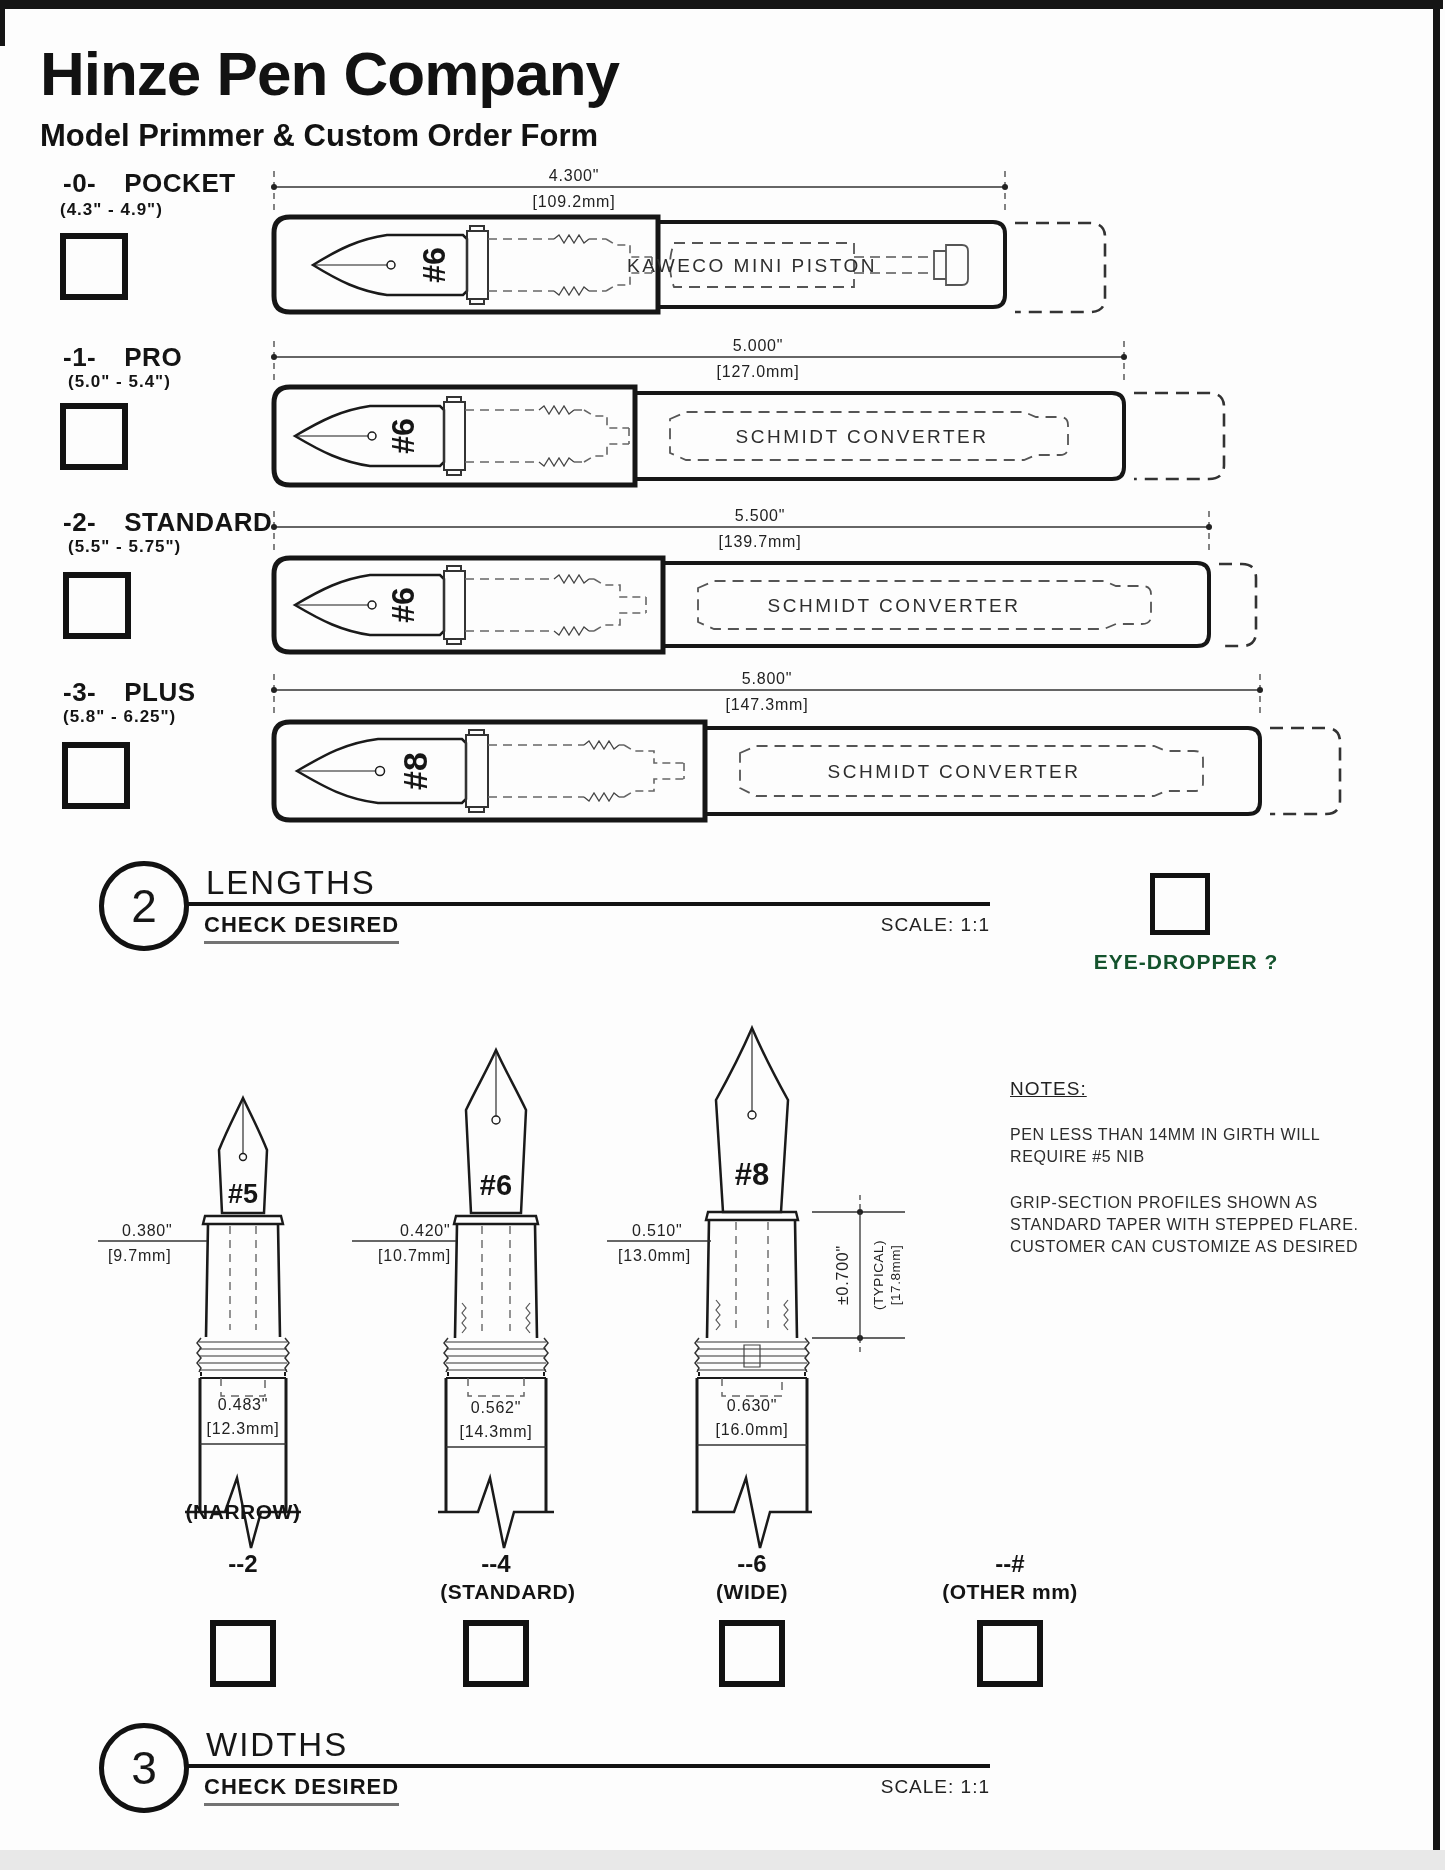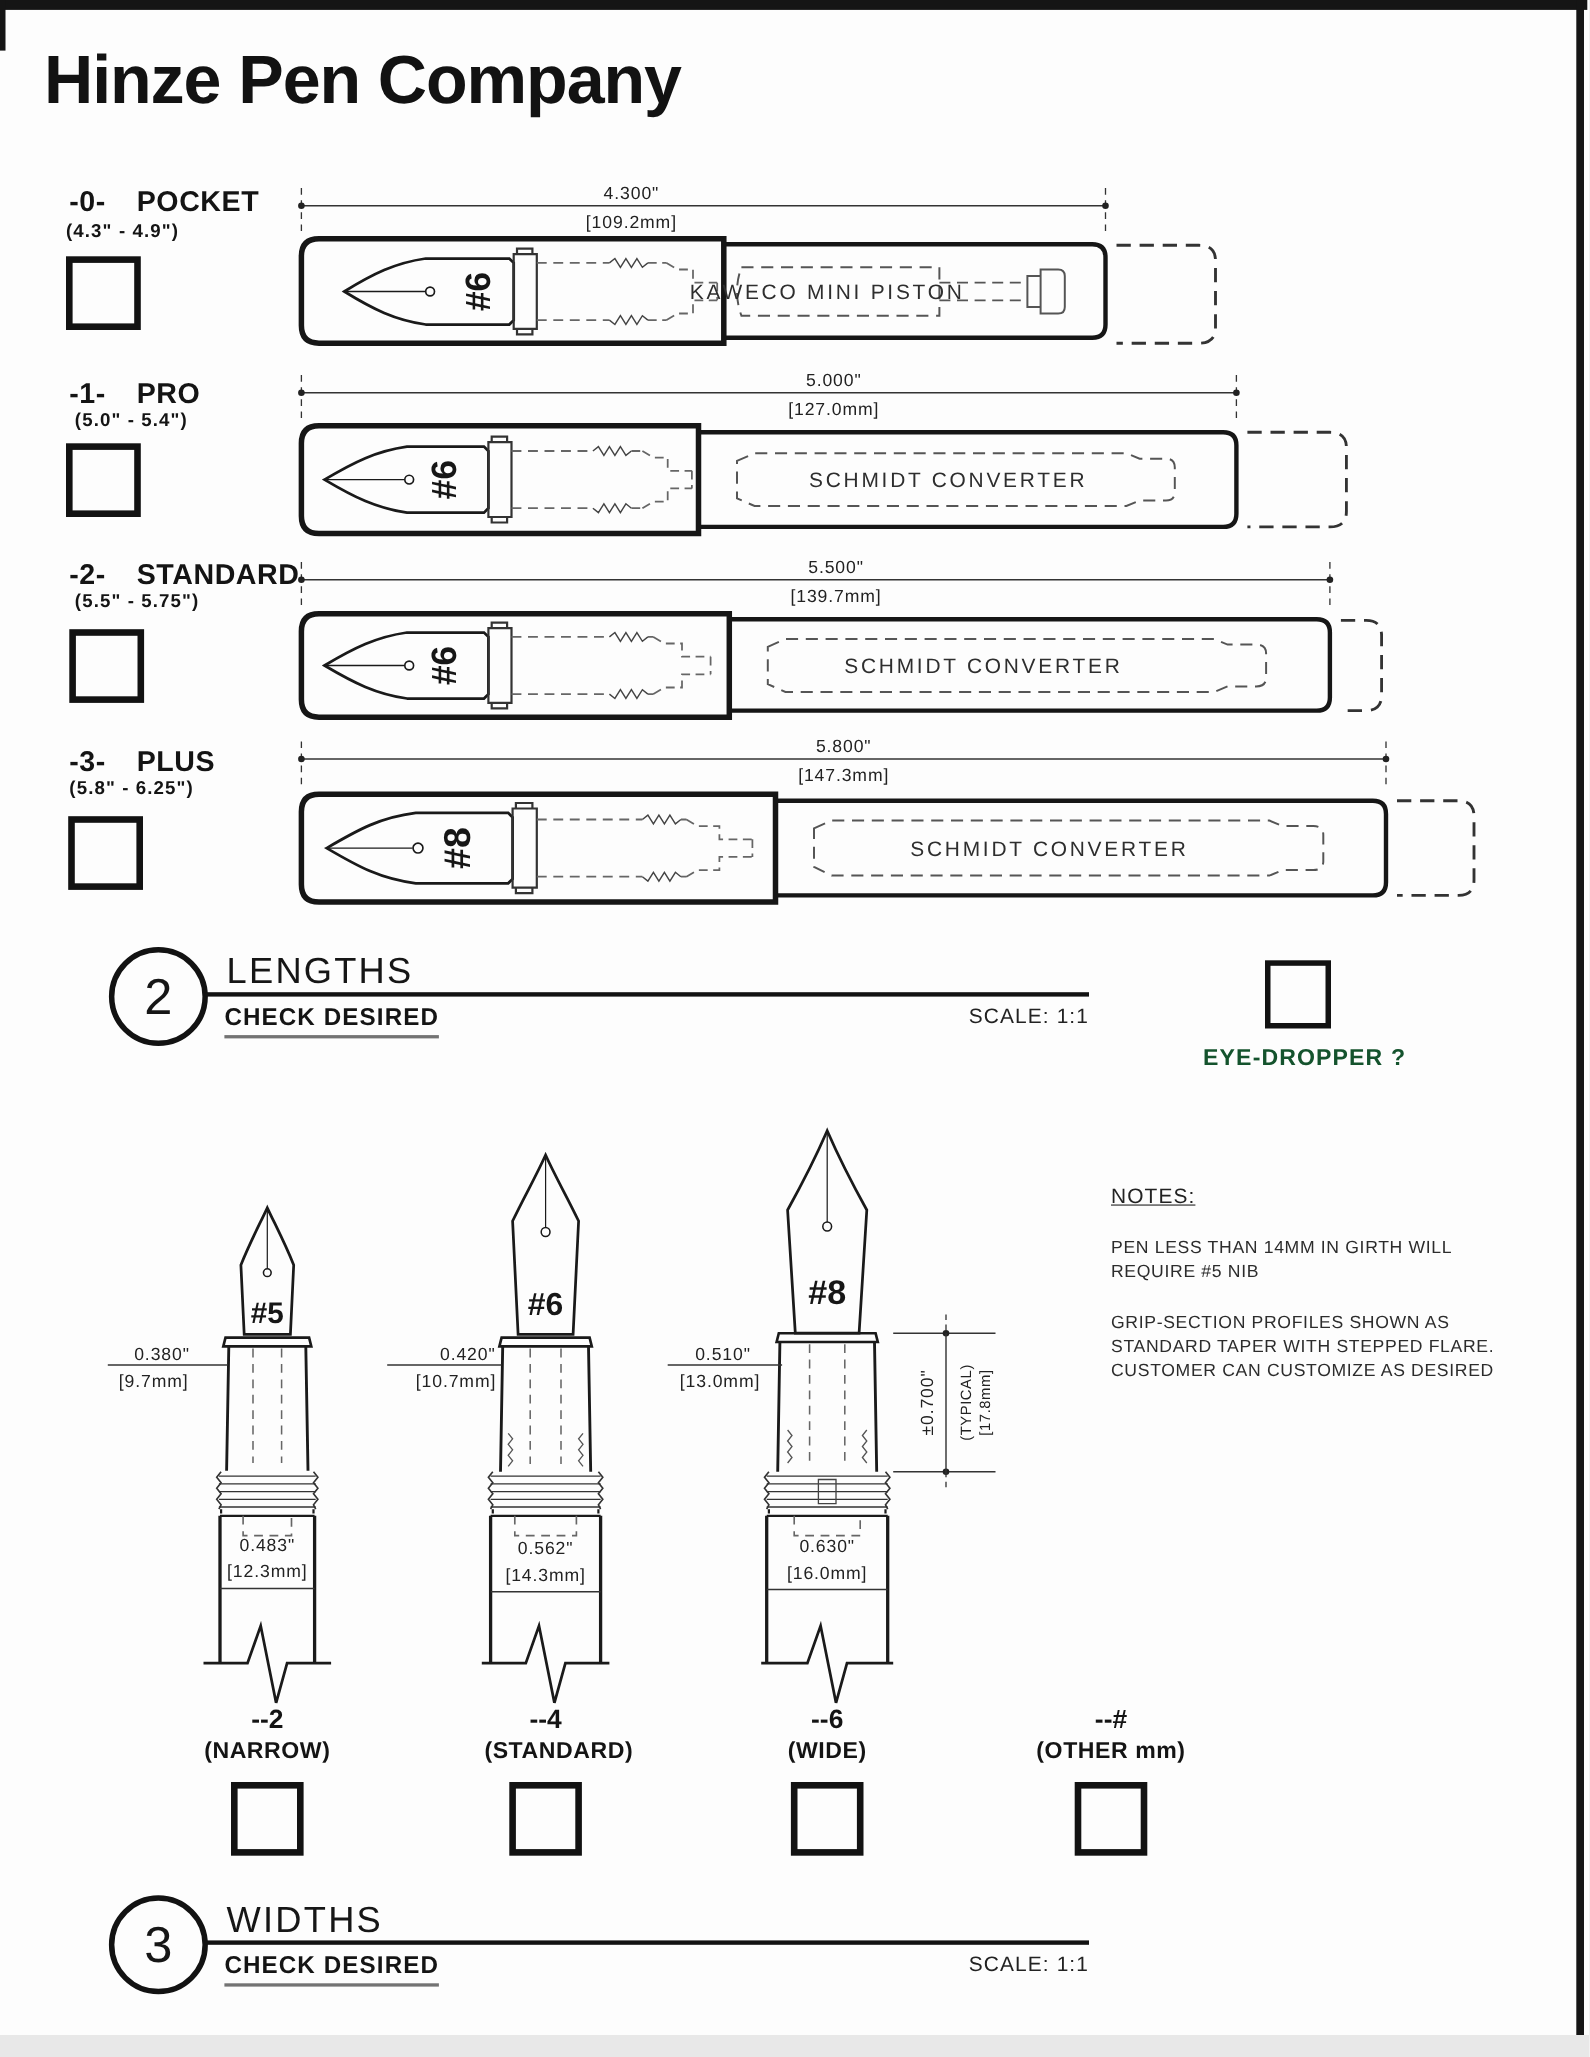--- a/index.html
+++ b/index.html
@@ -39,20 +39,21 @@
 </style>
 </head>
 <body>
 
 <div class="page">
   <div class="abs frame-top"></div>
   <div class="abs frame-right"></div>
   <div class="abs frame-left"></div>
 
   <div class="abs title">Hinze Pen Company</div>
+  <div class="abs subtitle">Model Primmer &amp; Custom Order Form</div>
 
   <div class="abs row-label" style="left:63px;top:168px;">
     <span>-0-</span>
     <span>POCKET</span>
   </div>
   <div class="abs row-range" style="left:60px;top:200px;">(4.3" - 4.9")</div>
   <div class="abs checkbox" style="left:60px;top:233px;width:56px;height:55px;"></div>
 
   <svg class="abs" style="left:254px;top:165px;" width="866" height="155">
     <line x1="20" y1="6" x2="20" y2="48" stroke="#333" stroke-width="1.2" stroke-dasharray="6 5"></line>
@@ -260,21 +261,21 @@
   </svg>
 
   <div class="abs" style="left:1010px;top:1078px;width:350px;">
     <div class="notes-head">NOTES:</div>
     <div style="height:24px;"></div>
     <p class="note-p">PEN LESS THAN 14MM IN GIRTH WILL REQUIRE #5 NIB</p>
     <p class="note-p">GRIP-SECTION PROFILES SHOWN AS STANDARD TAPER WITH STEPPED FLARE. CUSTOMER CAN CUSTOMIZE AS DESIRED</p>
   </div>
 
   <div class="abs opt-code" style="left:163px;top:1550px;width:160px;">--2</div>
-  <div class="abs opt-name" style="left:163px;top:1580px;width:160px;">(NARROW)</div>
+  <div class="abs opt-name" style="left:163px;top:1500px;width:160px;">(NARROW)</div>
   <div class="abs checkbox" style="left:210px;top:1620px;width:54px;height:55px;"></div>
 
   <div class="abs opt-code" style="left:416px;top:1550px;width:160px;">--4</div>
   <div class="abs opt-name" style="left:428px;top:1580px;width:160px;">(STANDARD)</div>
   <div class="abs checkbox" style="left:463px;top:1620px;width:54px;height:55px;"></div>
 
   <div class="abs opt-code" style="left:672px;top:1550px;width:160px;">--6</div>
   <div class="abs opt-name" style="left:672px;top:1580px;width:160px;">(WIDE)</div>
   <div class="abs checkbox" style="left:719px;top:1620px;width:54px;height:55px;"></div>
 

